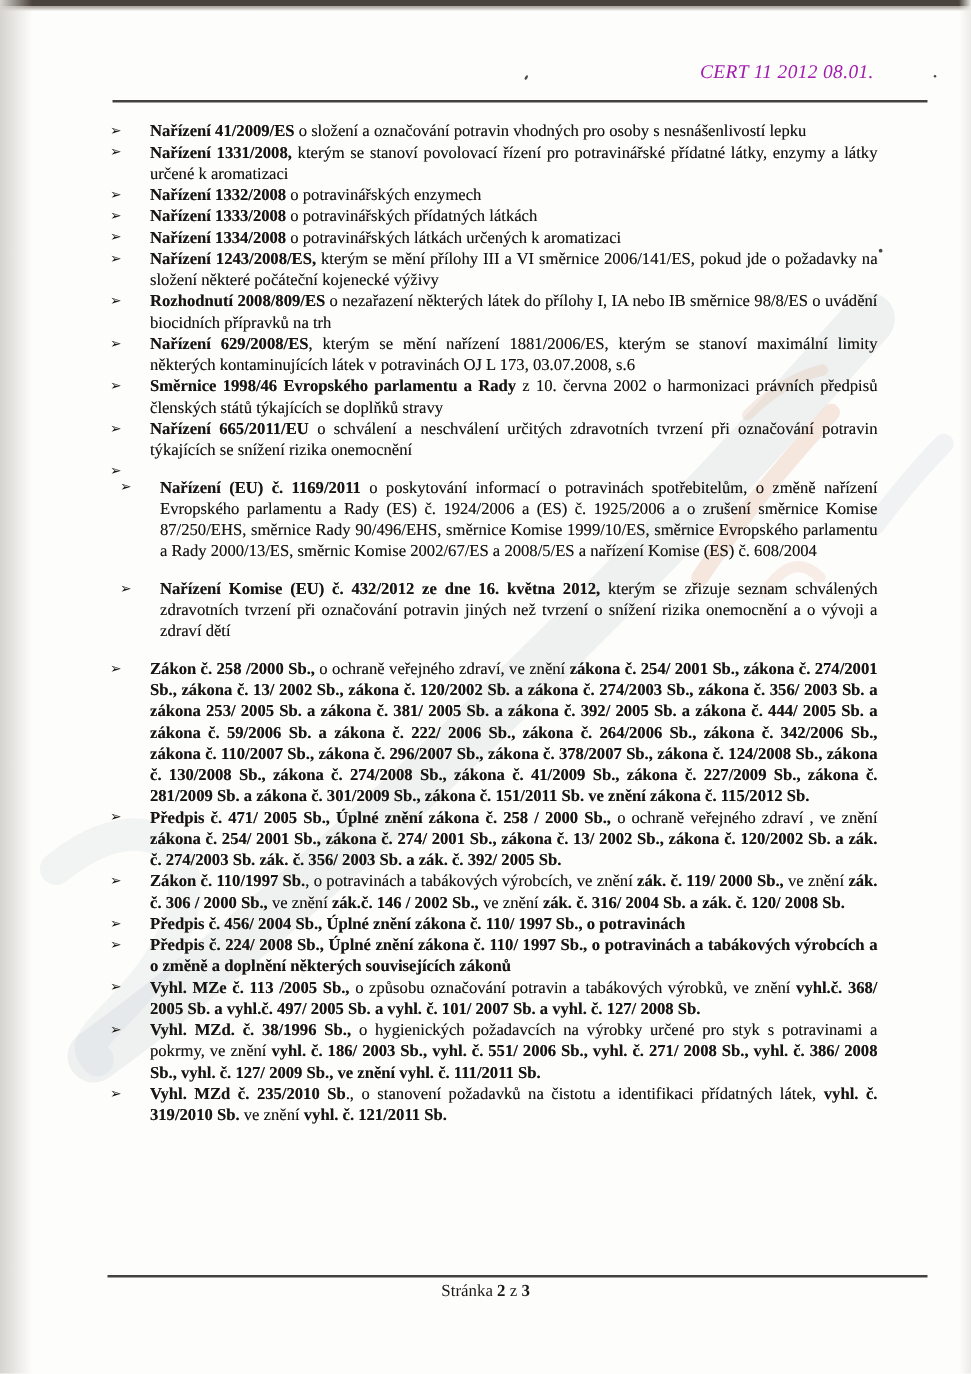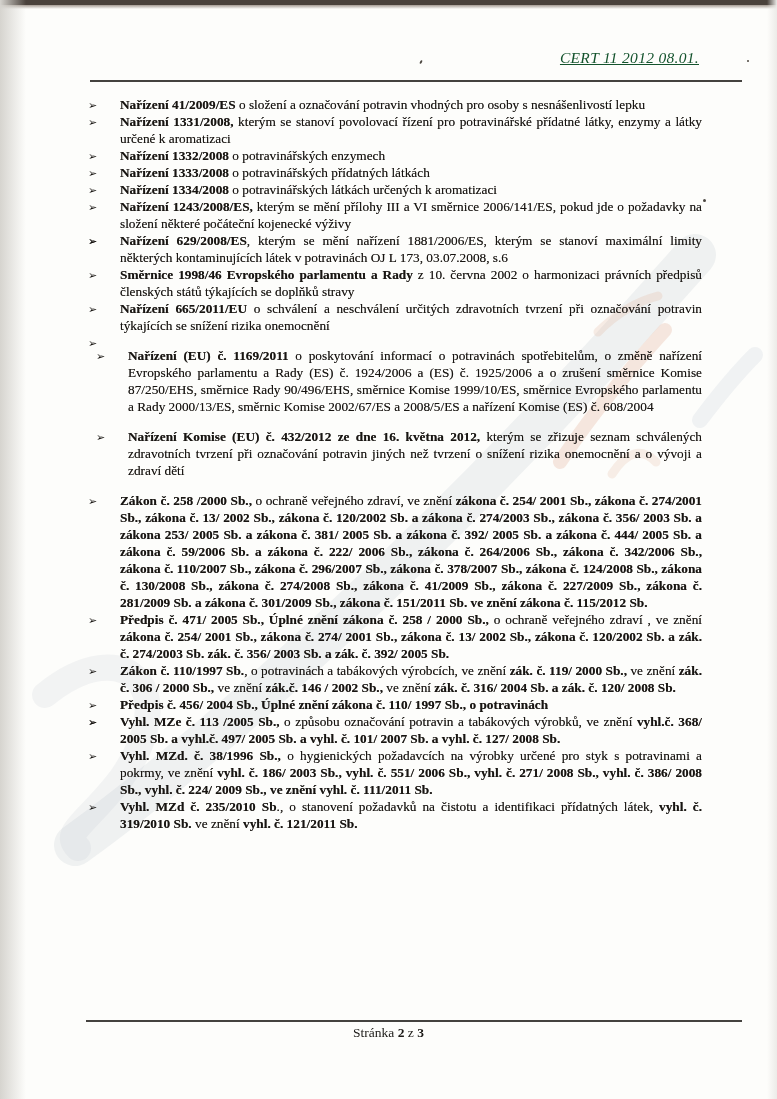--- a/index.html
+++ b/index.html
@@ -16,21 +16,21 @@
   .right-edge{position:absolute;top:0;right:0;bottom:0;width:10px;
         background:linear-gradient(270deg,#ecebe8,rgba(253,253,251,0));}
   .speck{position:absolute;background:#4c4741;border-radius:50%;}
   .speck.s1{left:703px;top:199px;width:3px;height:3px;}
   .speck.s2{left:747px;top:60px;width:2px;height:2px;}
   .speck.s3{left:420px;top:60px;width:2px;height:4px;transform:rotate(30deg);}
   
   .watermark{position:absolute;left:0;top:0;pointer-events:none;}
   
   .header-code{position:absolute;top:49px;right:78px;font-style:italic;font-size:15.5px;
-        letter-spacing:.3px;color:#14532d;text-decoration:underline;}
+        letter-spacing:.3px;color:#a21caf;}
   .rule-top{position:absolute;top:80px;left:90px;width:652px;height:2px;background:#44423f;}
   
   .content{position:absolute;top:96px;left:88px;width:614px;}
   ol.doclist{list-style:none;margin:0;padding:0;font-size:13.3px;line-height:17px;
         text-align:justify;text-shadow:0 0 .4px rgba(20,16,12,.55);}
   .item{position:relative;padding-left:32px;}
   .item .bullet{position:absolute;left:0;top:1px;font-size:11px;text-shadow:none;color:#14110e;}
   .item.ind{padding-left:40px;}
   .item.ind .bullet{left:8px;}
   .item.gap{margin-top:13px;}
@@ -67,34 +67,34 @@
   <div class="rule-top"></div>
 
   <div class="content">
     <ol class="doclist">
         <li class="item"><span class="bullet">➢</span><span><b>Nařízení 41/2009/ES</b><span> o složení a označování potravin vhodných pro osoby s nesnášenlivostí lepku</span></span></li>
         <li class="item"><span class="bullet">➢</span><span><b>Nařízení 1331/2008,</b><span> kterým se stanoví povolovací řízení pro potravinářské přídatné látky, enzymy a látky určené k aromatizaci</span></span></li>
         <li class="item"><span class="bullet">➢</span><span><b>Nařízení 1332/2008</b><span> o potravinářských enzymech</span></span></li>
         <li class="item"><span class="bullet">➢</span><span><b>Nařízení 1333/2008</b><span> o potravinářských přídatných látkách</span></span></li>
         <li class="item"><span class="bullet">➢</span><span><b>Nařízení 1334/2008</b><span> o potravinářských látkách určených k aromatizaci</span></span></li>
         <li class="item"><span class="bullet">➢</span><span><b>Nařízení 1243/2008/ES,</b><span> kterým se mění přílohy III a VI směrnice 2006/141/ES, pokud jde o požadavky na složení některé počáteční kojenecké výživy</span></span></li>
-        <li class="item"><span class="bullet">➢</span></li>
+        <li class="item"><span class="bullet">➢</span><span><b>Rozhodnutí 2008/809/ES</b><span> o nezařazení některých látek do přílohy I, IA nebo IB směrnice 98/8/ES o uvádění biocidních přípravků na trh</span></span></li>
         <li class="item"><span class="bullet">➢</span><span><b>Nařízení 629/2008/ES</b><span>, kterým se mění nařízení 1881/2006/ES, kterým se stanoví maximální limity některých kontaminujících látek v potravinách OJ L 173, 03.07.2008, s.6</span></span></li>
         <li class="item"><span class="bullet">➢</span><span><b>Směrnice 1998/46 Evropského parlamentu a Rady</b><span> z 10. června 2002 o harmonizaci právních předpisů členských států týkajících se doplňků stravy</span></span></li>
         <li class="item"><span class="bullet">➢</span><span><b>Nařízení 665/2011/EU</b><span> o schválení a neschválení určitých zdravotních tvrzení při označování potravin týkajících se snížení rizika onemocnění</span></span></li>
         <li class="item"><span class="bullet">➢</span></li>
         <li class="item gap ind"><span class="bullet">➢</span><span><b>Nařízení (EU) č. 1169/2011</b><span> o poskytování informací o potravinách spotřebitelům, o změně nařízení Evropského parlamentu a Rady (ES) č. 1924/2006 a (ES) č. 1925/2006 a o zrušení směrnice Komise 87/250/EHS, směrnice Rady 90/496/EHS, směrnice Komise 1999/10/ES, směrnice Evropského parlamentu a Rady 2000/13/ES, směrnic Komise 2002/67/ES a 2008/5/ES a nařízení Komise (ES) č. 608/2004</span></span></li>
         <li class="item gap ind"><span class="bullet">➢</span><span><b>Nařízení Komise (EU) č. 432/2012 ze dne 16. května 2012,</b><span> kterým se zřizuje seznam schválených zdravotních tvrzení při označování potravin jiných než tvrzení o snížení rizika onemocnění a o vývoji a zdraví dětí</span></span></li>
         <li class="item gap"><span class="bullet">➢</span><span><b>Zákon č. 258 /2000 Sb.,</b><span> o ochraně veřejného zdraví, ve znění </span><b>zákona č. 254/ 2001 Sb., zákona č. 274/2001 Sb., zákona č. 13/ 2002 Sb., zákona č. 120/2002 Sb. a zákona č. 274/2003 Sb., zákona č. 356/ 2003 Sb. a zákona 253/ 2005 Sb. a zákona č. 381/ 2005 Sb. a zákona č. 392/ 2005 Sb. a zákona č. 444/ 2005 Sb. a zákona č. 59/2006 Sb. a zákona č. 222/ 2006 Sb., zákona č. 264/2006 Sb., zákona č. 342/2006 Sb., zákona č. 110/2007 Sb., zákona č. 296/2007 Sb., zákona č. 378/2007 Sb., zákona č. 124/2008 Sb., zákona č. 130/2008 Sb., zákona č. 274/2008 Sb., zákona č. 41/2009 Sb., zákona č. 227/2009 Sb., zákona č. 281/2009 Sb. a zákona č. 301/2009 Sb., zákona č. 151/2011 Sb. ve znění zákona č. 115/2012 Sb.</b></span></li>
         <li class="item"><span class="bullet">➢</span><span><b>Předpis č. 471/ 2005 Sb., Úplné znění zákona č. 258 / 2000 Sb.,</b><span> o ochraně veřejného zdraví , ve znění </span><b>zákona č. 254/ 2001 Sb., zákona č. 274/ 2001 Sb., zákona č. 13/ 2002 Sb., zákona č. 120/2002 Sb. a zák. č. 274/2003 Sb. zák. č. 356/ 2003 Sb. a zák. č. 392/ 2005 Sb.</b></span></li>
         <li class="item"><span class="bullet">➢</span><span><b>Zákon č. 110/1997 Sb.</b><span>, o potravinách a tabákových výrobcích, ve znění </span><b>zák. č. 119/ 2000 Sb.,</b><span> ve znění </span><b>zák. č. 306 / 2000 Sb.,</b><span> ve znění </span><b>zák.č. 146 / 2002 Sb.,</b><span> ve znění </span><b>zák. č. 316/ 2004 Sb. a zák. č. 120/ 2008 Sb.</b></span></li>
         <li class="item"><span class="bullet">➢</span><span><b>Předpis č. 456/ 2004 Sb., Úplné znění zákona č. 110/ 1997 Sb., o potravinách</b></span></li>
-        <li class="item"><span class="bullet">➢</span></li>
+        <li class="item"><span class="bullet">➢</span><span><b>Předpis č. 224/ 2008 Sb., Úplné znění zákona č. 110/ 1997 Sb., o potravinách a tabákových výrobcích a o změně a doplnění některých souvisejících zákonů</b></span></li>
         <li class="item"><span class="bullet">➢</span><span><b>Vyhl. MZe č. 113 /2005 Sb.,</b><span> o způsobu označování potravin a tabákových výrobků, ve znění </span><b>vyhl.č. 368/ 2005 Sb. a vyhl.č. 497/ 2005 Sb. a vyhl. č. 101/ 2007 Sb. a vyhl. č. 127/ 2008 Sb.</b></span></li>
-        <li class="item"><span class="bullet">➢</span><span><b>Vyhl. MZd. č. 38/1996 Sb.,</b><span> o hygienických požadavcích na výrobky určené pro styk s potravinami a pokrmy, ve znění </span><b>vyhl. č. 186/ 2003 Sb., vyhl. č. 551/ 2006 Sb., vyhl. č. 271/ 2008 Sb., vyhl. č. 386/ 2008 Sb., vyhl. č. 224/ 2009 Sb., ve znění vyhl. č. 111/2011 Sb.</b></span></li>
+        <li class="item"><span class="bullet">➢</span><span><b>Vyhl. MZd. č. 38/1996 Sb.,</b><span> o hygienických požadavcích na výrobky určené pro styk s potravinami a pokrmy, ve znění </span><b>vyhl. č. 186/ 2003 Sb., vyhl. č. 551/ 2006 Sb., vyhl. č. 271/ 2008 Sb., vyhl. č. 386/ 2008 Sb., vyhl. č. 127/ 2009 Sb., ve znění vyhl. č. 111/2011 Sb.</b></span></li>
         <li class="item"><span class="bullet">➢</span><span><b>Vyhl. MZd č. 235/2010 Sb</b><span>., o stanovení požadavků na čistotu a identifikaci přídatných látek, </span><b>vyhl. č. 319/2010 Sb.</b><span> ve znění </span><b>vyhl. č. 121/2011 Sb.</b></span></li>
       </ol>
   </div>
 
   <div class="rule-bottom"></div>
   <div class="footer">
     <span><span>Stránka </span><b>2</b><span> z </span><b>3</b></span>
   </div>
 
 </div>

